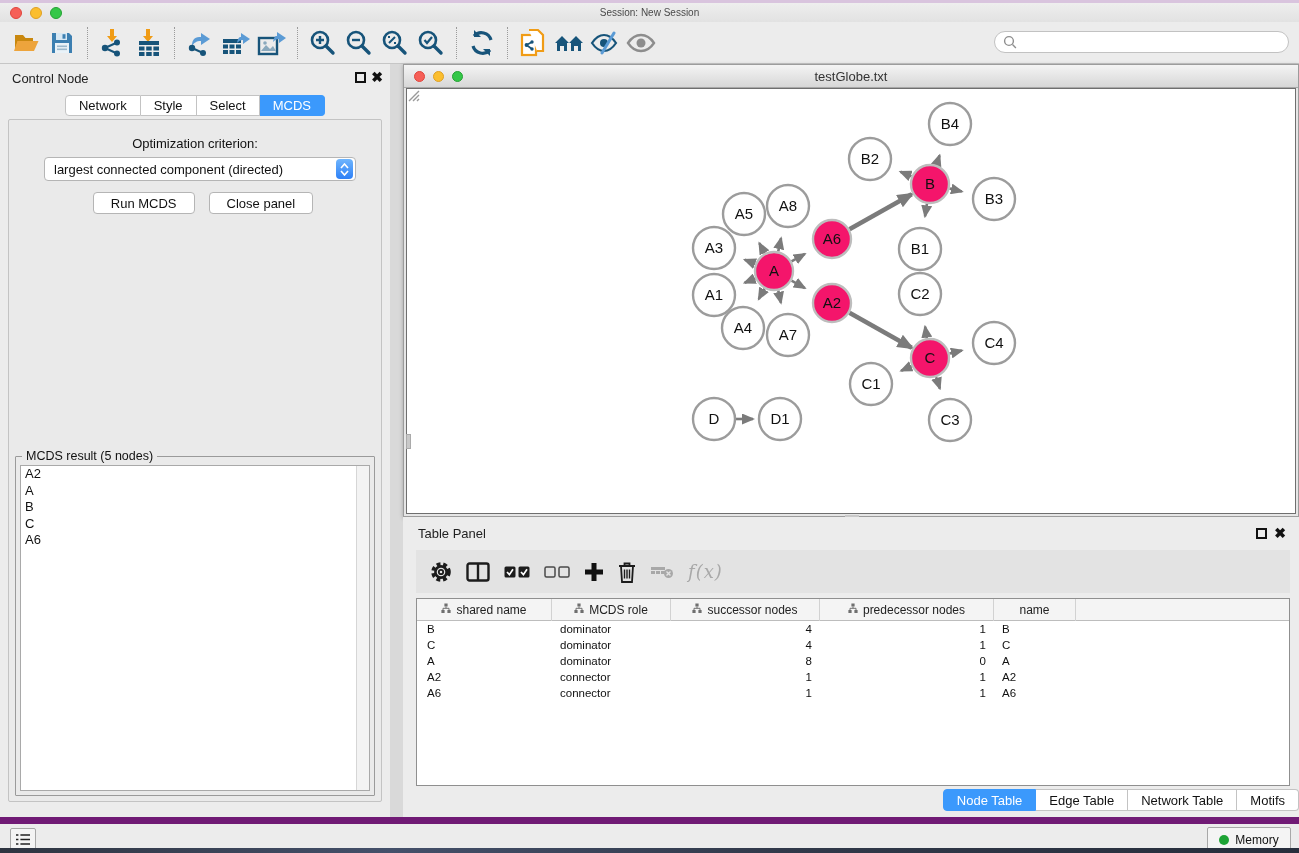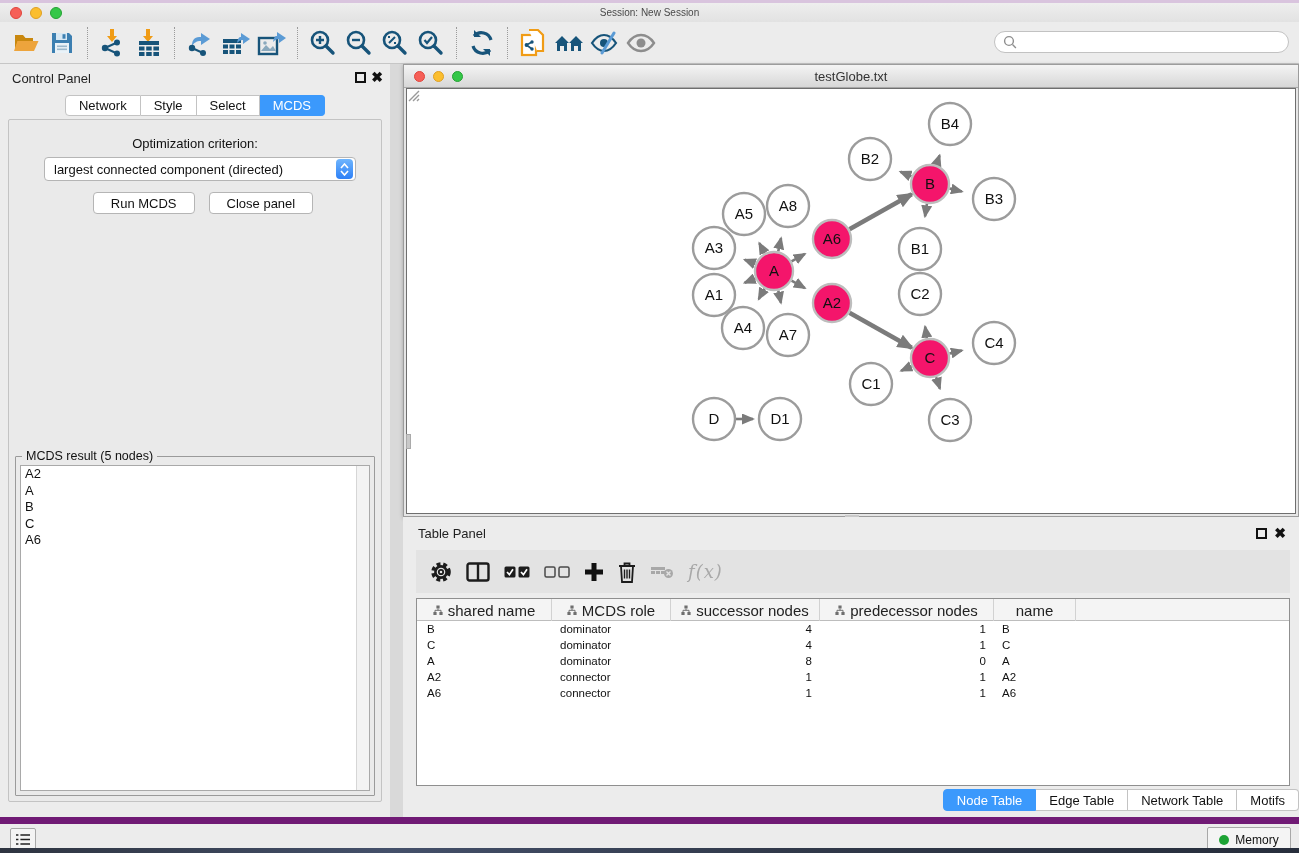--- a/index.html
+++ b/index.html
@@ -65,21 +65,21 @@
 
   
   .table-panel { position:absolute; left:403px; top:453px; width:896px; height:300px; background:#ececec; }
   .tp-title { position:absolute; left:15px; top:9px; font-size:13px; color:#222; }
   .tp-float { right:32px; top:11px; } .tp-close { right:13px; top:9px; }
   .tp-toolbar { position:absolute; left:13px; top:33px; width:874px; height:43px; background:#e3e3e3; display:flex; align-items:center; gap:14px; padding-left:14px; }
   .tp-icon { height:26px; display:flex; align-items:center; justify-content:center; }
   .fx-label { font-family:"DejaVu Serif", serif; font-style:italic; font-size:18px; color:#a8a8a8; letter-spacing:1px; }
   .table-wrap { position:absolute; left:13px; top:81px; width:874px; height:188px; background:#fff; border:1px solid #8f8f8f; overflow:hidden; }
   .thead { display:flex; height:22px; background:#f4f4f4; border-bottom:1px solid #bdbdbd; }
-  .th { display:flex; align-items:center; justify-content:center; gap:5px; font-size:15px; color:#222; border-right:1px solid #d2d2d2; height:22px; }
+  .th { display:flex; align-items:center; justify-content:center; gap:5px; font-size:12px; color:#222; border-right:1px solid #d2d2d2; height:22px; }
   .trow { display:flex; height:16px; align-items:center; }
   .td { font-size:11.5px; color:#111; height:16px; line-height:16px; white-space:nowrap; overflow:hidden; }
   .tp-tabs { position:absolute; left:0; top:272px; width:100%; display:flex; justify-content:flex-end; }
   .tp-tabs .tab { height:22px; }
 
   
   .status-bar { position:absolute; left:0; top:817px; width:1299px; height:31px; background:#ececec; border-top:7px solid #701a75; }
   .list-btn { position:absolute; left:10px; top:4px; width:26px; height:23px; background:#f4f4f4; border:1px solid #a8a8a8; border-radius:2px; display:flex; align-items:center; justify-content:center; }
   .memory-btn { position:absolute; right:8px; top:3px; width:84px; height:25px; background:#f4f4f4; border:1px solid #a8a8a8; border-radius:2px; display:flex; align-items:center; justify-content:center; gap:6px; }
   .mem-dot { width:10px; height:10px; border-radius:50%; background:#1da335; }
@@ -250,21 +250,21 @@
           <path d="M9.5 9.5l3.4 3.4" stroke="#8e8e8e" stroke-width="1.4"></path>
         </svg>
       <input value="" placeholder="" style="">
     </div>
   </div>
 
   <div class="workspace">
 
     <div class="control-panel">
       <div class="panel-head">
-        <div class="panel-title">Control Panel</div>
+        <div class="panel-title">Control Node</div>
         <div class="float-btn cp-float"></div>
         <div class="close-btn cp-close">✖</div>
       </div>
       <div class="cp-tabs" id="cp-tabs">
           <div class="tab">Network</div>
           <div class="tab">Style</div>
           <div class="tab">Select</div>
           <div class="tab active">MCDS</div>
         </div>
       <div class="cp-box">

